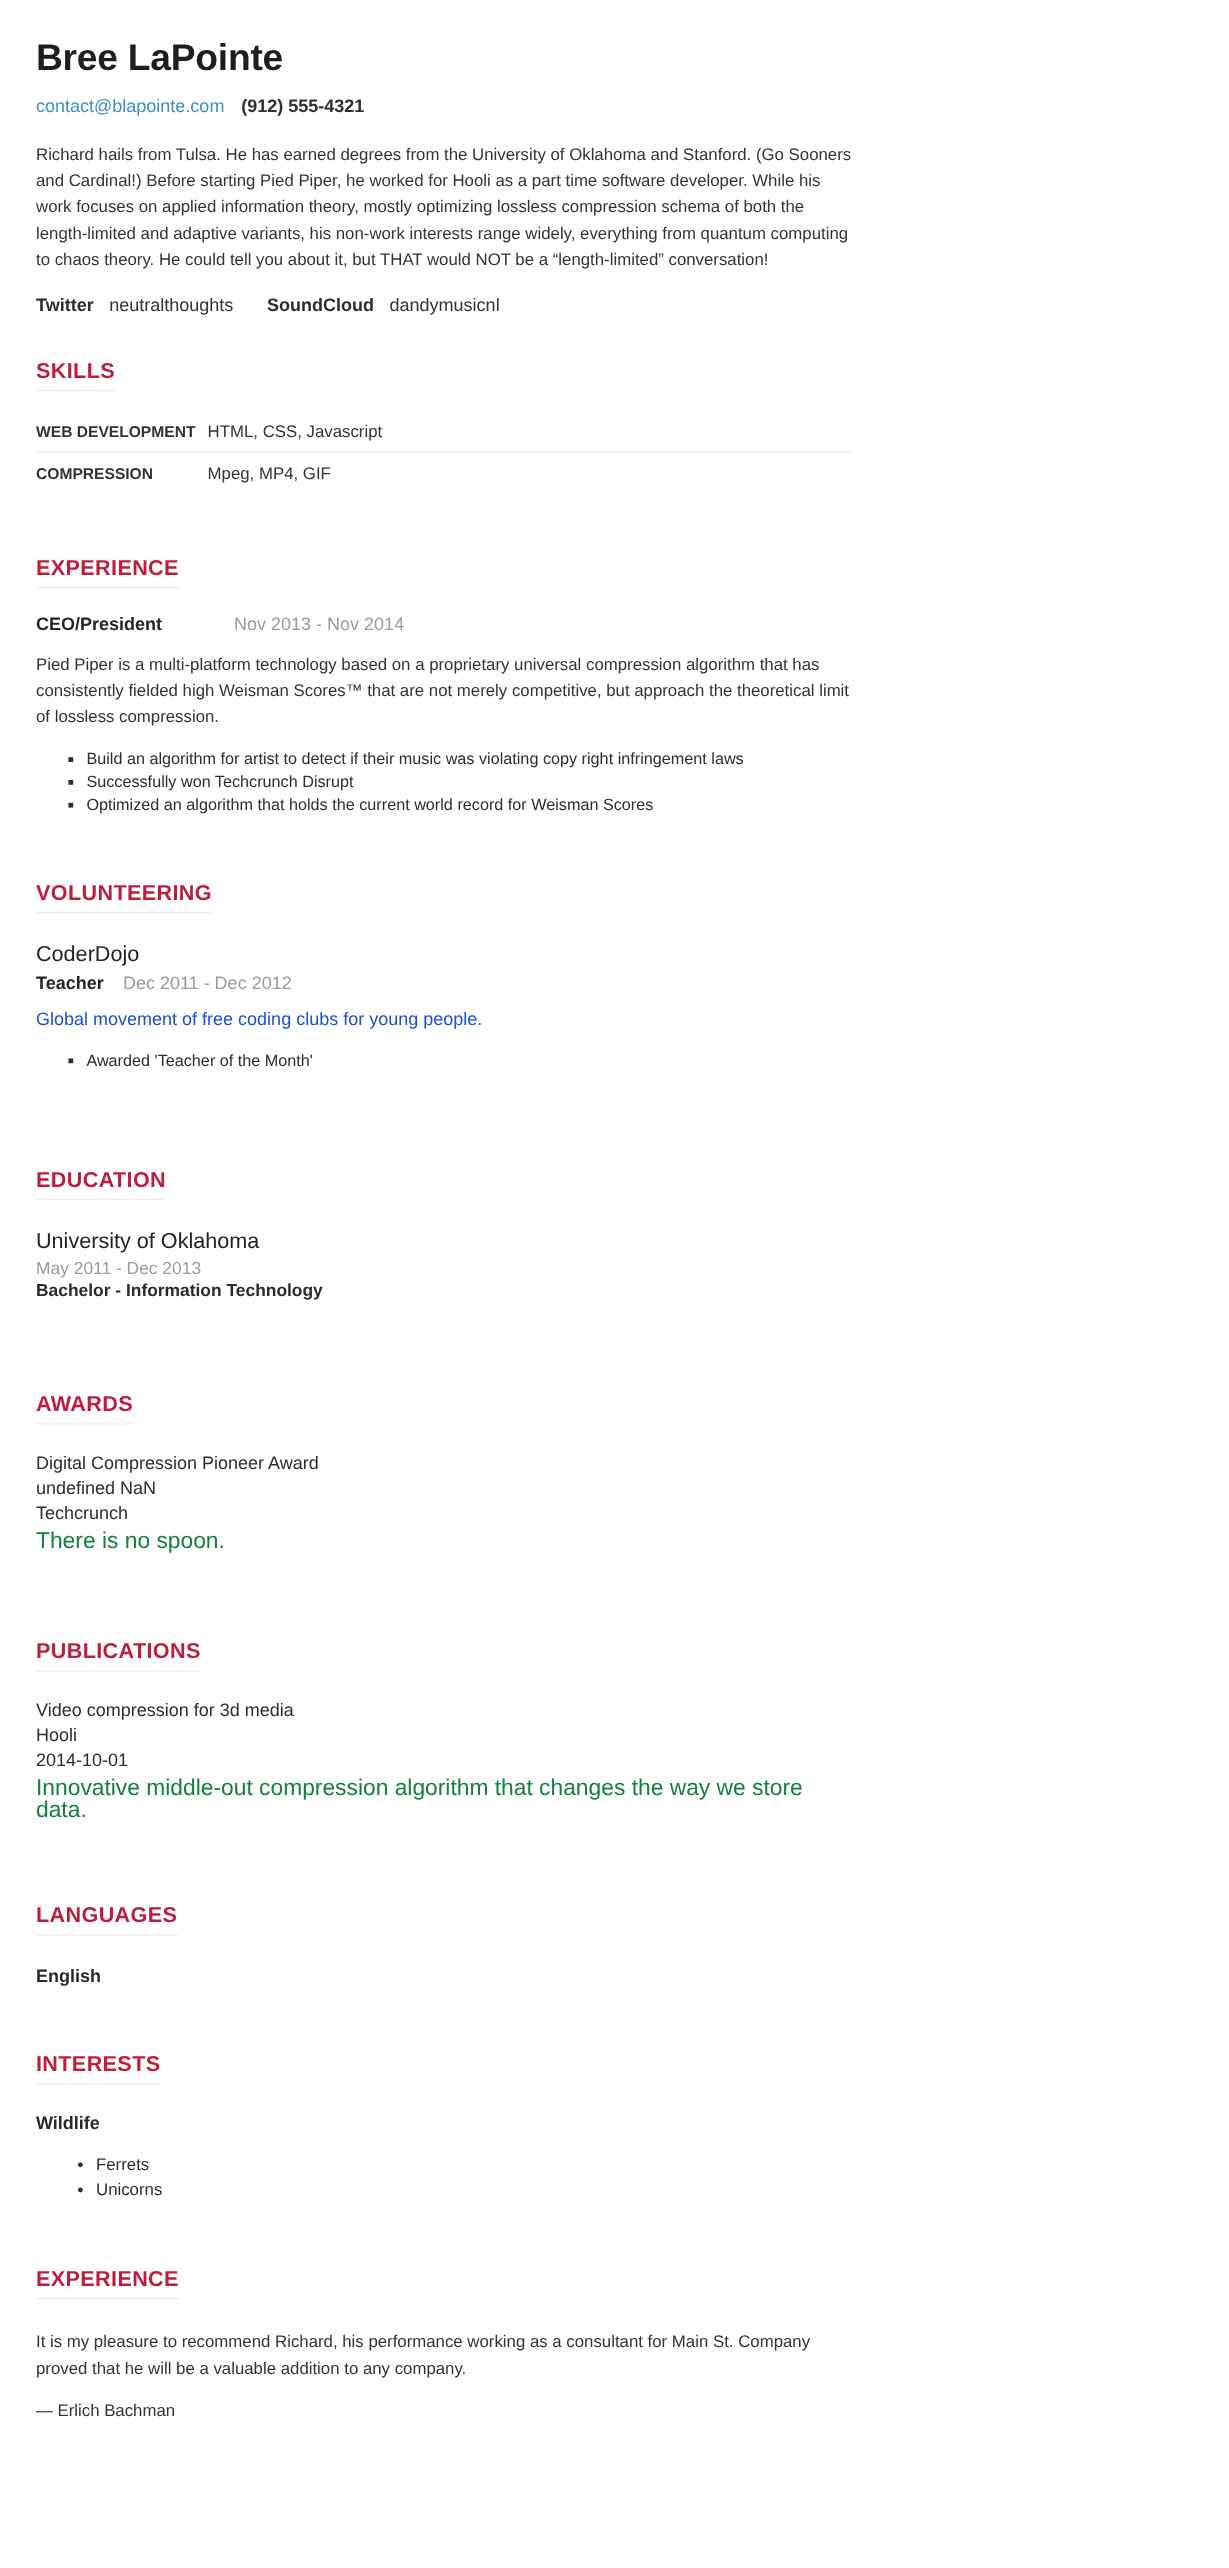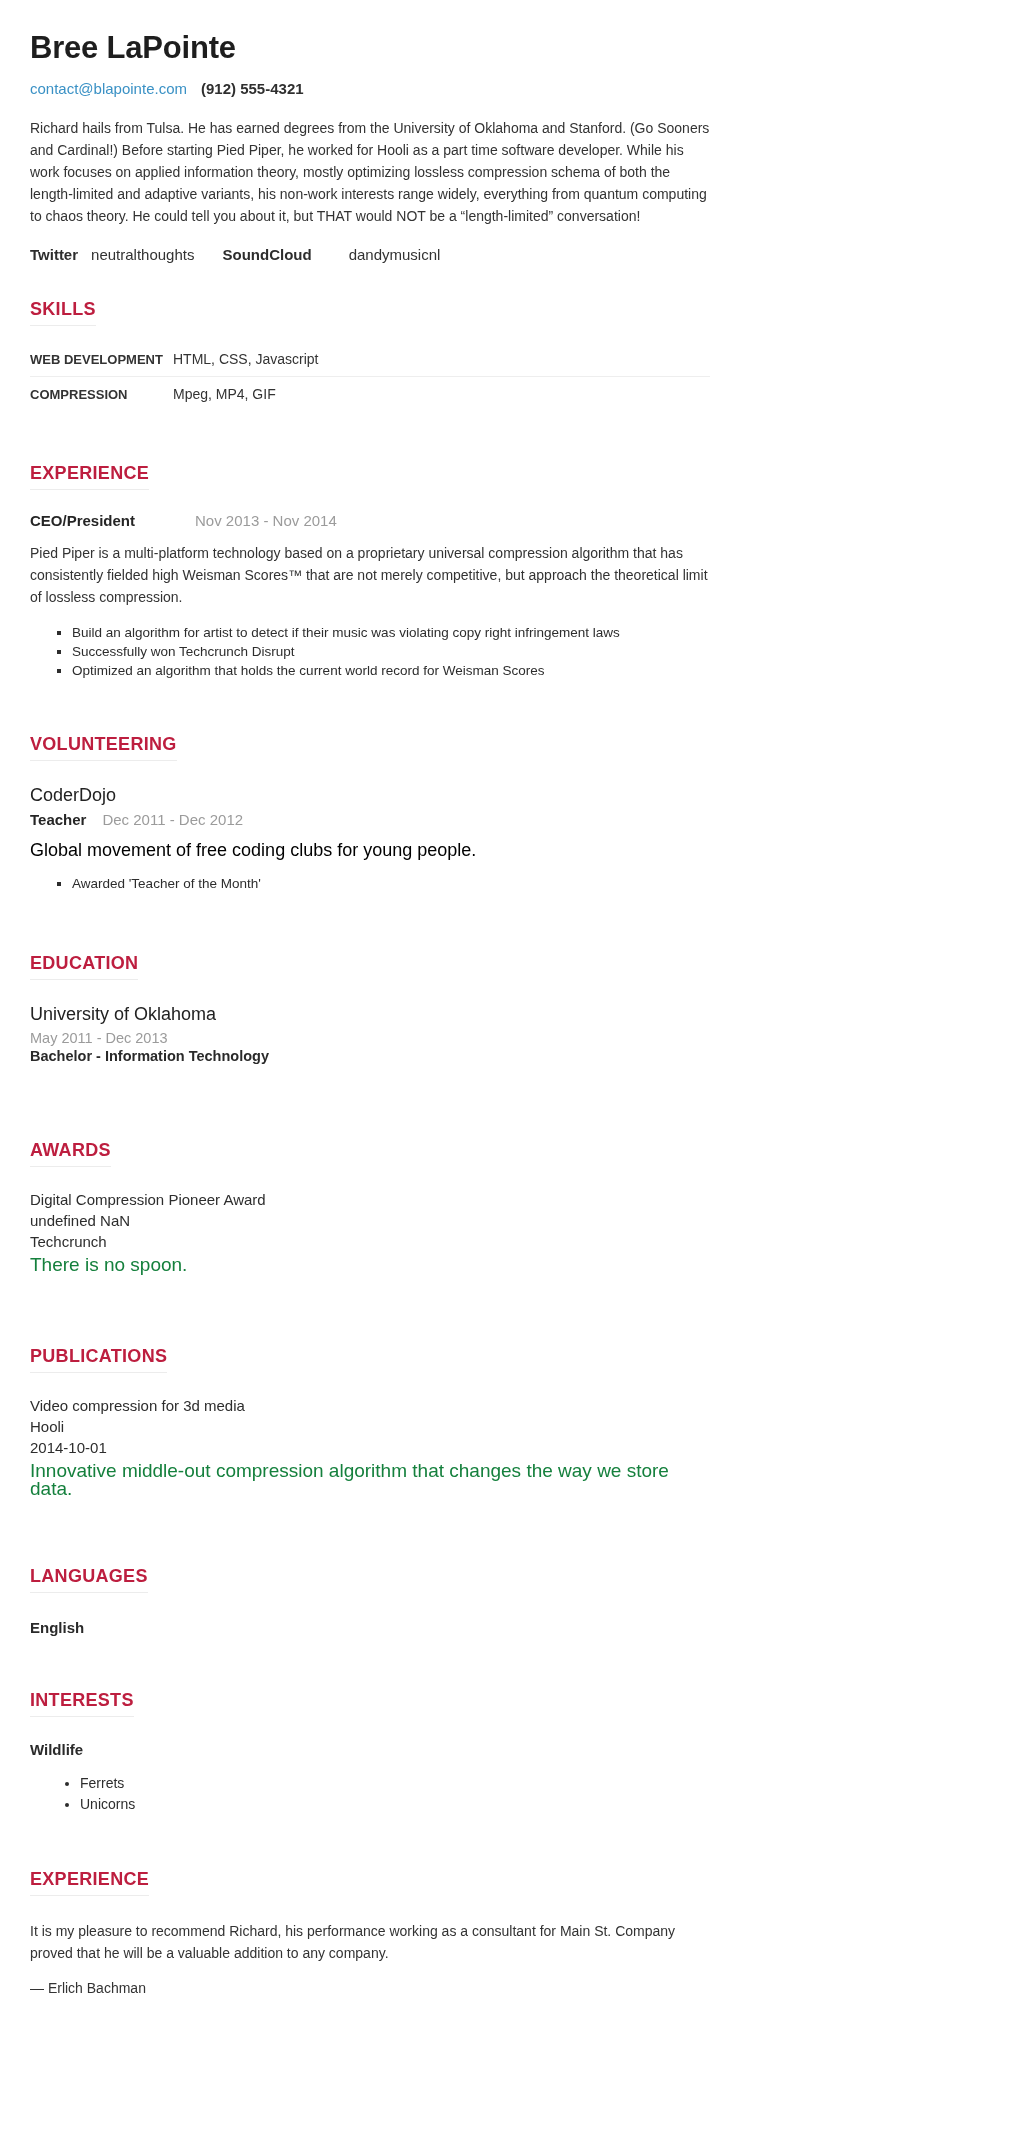--- a/index.html
+++ b/index.html
@@ -38,28 +38,28 @@
   }
 
   .profiles-row {
     margin-top: 19px;
     display: flex;
     align-items: baseline;
     font-size: 15px;
   }
   .profiles-row .network { font-weight: 600; color: #2d2d2d; }
   .profiles-row .username { margin-left: 13px; color: #333; }
-  .profiles-row .profile + .profile { margin-left: 28px; gap: 24px; }
+  .profiles-row .profile + .profile { margin-left: 28px; }
   .profile { display: flex; align-items: baseline; }
 
   
   section { margin-top: 54px; }
   section.mt-36 { margin-top: 36px; }
   section.mt-52 { margin-top: 52px; }
-  section.mt-60 { margin-top: 60px; }
+  section.mt-60 { margin-top: 80px; }
   section.mt-68 { margin-top: 68px; }
   section.mt-72 { margin-top: 72px; }
   section.mt-76 { margin-top: 76px; }
   h2.section-title {
     display: inline-block;
     font-size: 18px;
     font-weight: 600;
     letter-spacing: 0.3px;
     color: #bd1e3f;
     border-bottom: 1px solid #ececec;
@@ -85,21 +85,21 @@
   }
   .skill-keywords { font-size: 14px; color: #333; }
 
   
   .job-header { margin-top: 22px; display: flex; align-items: baseline; gap: 44px; }
   .position { font-size: 15px; font-weight: 600; color: #252525; }
   .dates { margin-left: 16px; font-size: 15px; color: #9b9b9b; }
   .org-name { margin-top: 24px; font-size: 18px; color: #222; }
   .vol-header { margin-top: 5px; display: flex; align-items: baseline; }
   .body-text { margin-top: 13px; font-size: 14px; line-height: 22px; color: #333; }
-  .small-text { font-size: 18px; line-height: 18px; color: #000000; }
+  .small-text { font-size: 15px; line-height: 18px; color: #1d4ed8; }
   ul.highlights {
     margin-top: 15px;
     padding-left: 42px;
     list-style-type: square;
   }
   ul.highlights li {
     font-size: 13.5px;
     line-height: 19px;
     color: #2d2d2d;
   }

